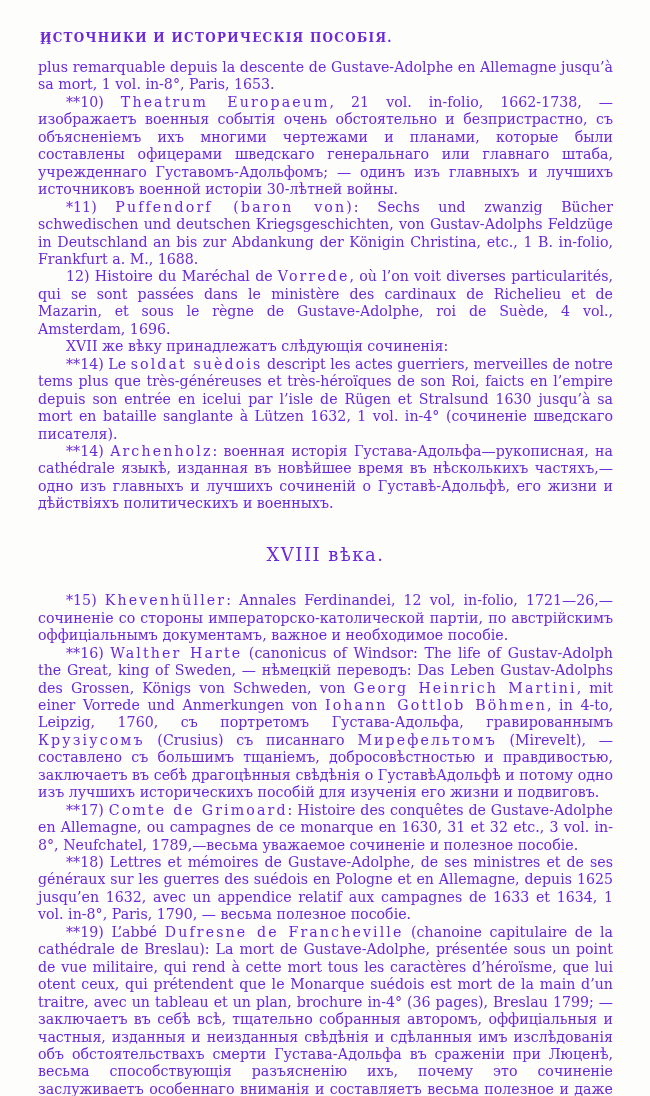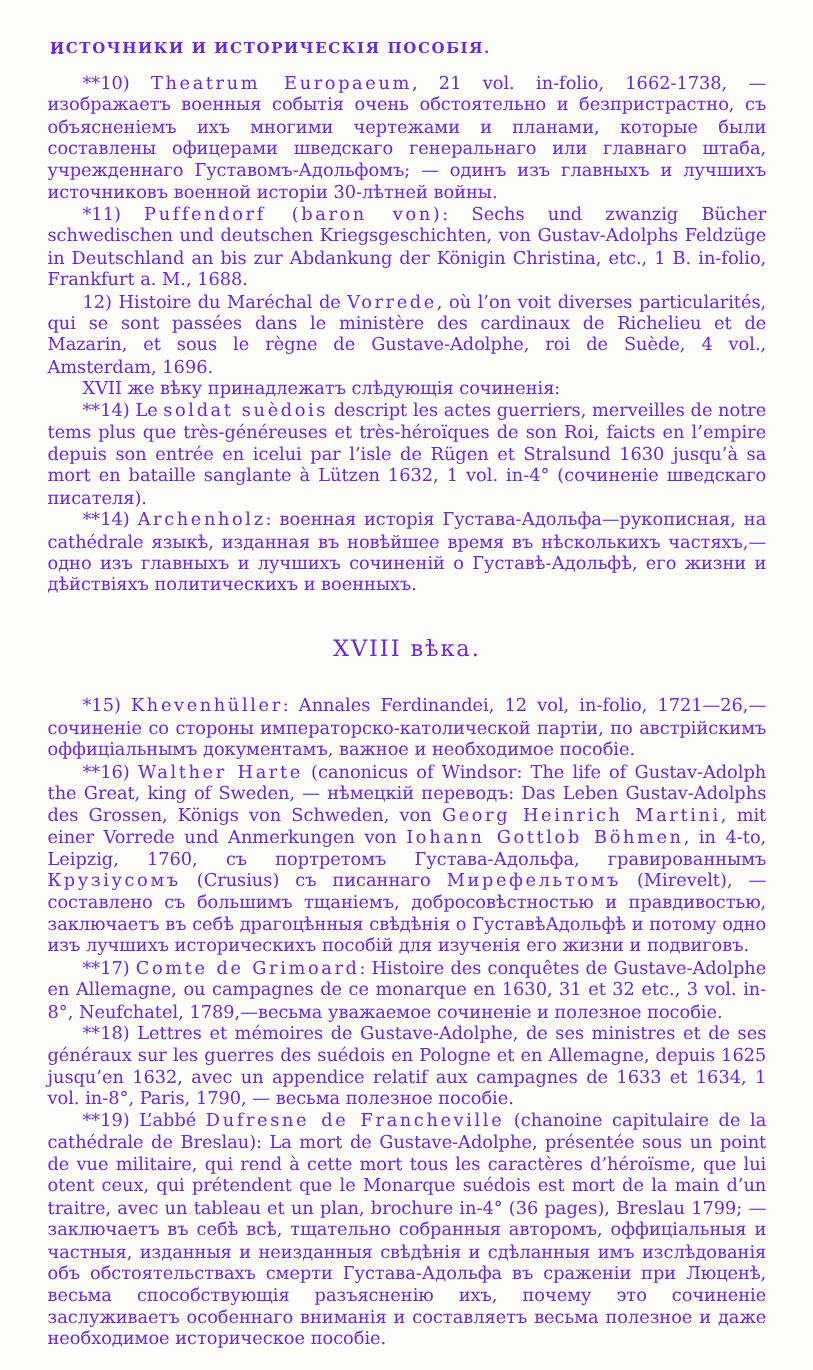--- a/index.html
+++ b/index.html
@@ -40,20 +40,21 @@
 </style>
 </head>
 <body>
 
 <div class="page">
   <div class="page-header">
     <span class="page-number">II</span>
     <div class="running-title">ИСТОЧНИКИ И ИСТОРИЧЕСКІЯ ПОСОБІЯ.</div>
   </div>
   <div class="content" id="content">
+      <p class="para no-indent"><span>plus remarquable depuis la descente de Gustave-Adolphe en Allemagne jusqu’à sa mort, 1 vol. in-8°, Paris, 1653.</span></p>
       <p class="para"><span>**10) </span><span class="sp">Theatrum Europaeum</span><span>, 21 vol. in-folio, 1662-1738, — изображаетъ военныя событія очень обстоятельно и безпристрастно, съ объясненіемъ ихъ многими чертежами и планами, которые были составлены офицерами шведскаго генеральнаго или главнаго штаба, учрежденнаго Густавомъ-Адольфомъ; — одинъ изъ главныхъ и лучшихъ источниковъ военной исторіи 30-лѣтней войны.</span></p>
       <p class="para"><span>*11) </span><span class="sp">Puffendorf (baron von)</span><span>: Sechs und zwanzig Bücher schwedischen und deutschen Kriegsgeschichten, von Gustav-Adolphs Feldzüge in Deutschland an bis zur Abdankung der Königin Christina, etc., 1 B. in-folio, Frankfurt a. M., 1688.</span></p>
       <p class="para"><span>12) Histoire du Maréchal de </span><span class="sp">Vorrede</span><span>, où l’on voit diverses particularités, qui se sont passées dans le ministère des cardinaux de Richelieu et de Mazarin, et sous le règne de Gustave-Adolphe, roi de Suède, 4 vol., Amsterdam, 1696.</span></p>
       <p class="para"><span>XVII же вѣку принадлежатъ слѣдующія сочиненія:</span></p>
       <p class="para"><span>**14) Le </span><span class="sp">soldat suèdois</span><span> descript les actes guerriers, merveilles de notre tems plus que très-généreuses et très-héroïques de son Roi, faicts en l’empire depuis son entrée en icelui par l’isle de Rügen et Stralsund 1630 jusqu’à sa mort en bataille sanglante à Lützen 1632, 1 vol. in-4° (сочиненіе шведскаго писателя).</span></p>
       <p class="para"><span>**14) </span><span class="sp">Archenholz</span><span>: военная исторія Густава-Адольфа—рукописная, на cathédrale языкѣ, изданная въ новѣйшее время въ нѣсколькихъ частяхъ,—одно изъ главныхъ и лучшихъ сочиненій о Густавѣ-Адольфѣ, его жизни и дѣйствіяхъ политическихъ и военныхъ.</span></p>
       <div class="section-heading">XVIII вѣка.</div>
       <p class="para"><span>*15) </span><span class="sp">Khevenhüller</span><span>: Annales Ferdinandei, 12 vol, in-folio, 1721—26,—сочиненіе со стороны императорско-католической партіи, по австрійскимъ оффиціальнымъ документамъ, важное и необходимое пособіе.</span></p>
       <p class="para"><span>**16) </span><span class="sp">Walther Harte</span><span> (canonicus of Windsor: The life of Gustav-Adolph the Great, king of Sweden, — нѣмецкій переводъ: Das Leben Gustav-Adolphs des Grossen, Königs von Schweden, von </span><span class="sp">Georg Heinrich Martini</span><span>, mit einer Vorrede und Anmerkungen von </span><span class="sp">Iohann Gottlob Böhmen</span><span>, in 4-to, Leipzig, 1760, съ портретомъ Густава-Адольфа, гравированнымъ </span><span class="sp">Крузіусомъ</span><span> (Crusius) съ писаннаго </span><span class="sp">Мирефельтомъ</span><span> (Mirevelt), — составлено съ большимъ тщаніемъ, добросовѣстностью и правдивостью, заключаетъ въ себѣ драгоцѣнныя свѣдѣнія о ГуставѣАдольфѣ и потому одно изъ лучшихъ историческихъ пособій для изученія его жизни и подвиговъ.</span></p>
       <p class="para"><span>**17) </span><span class="sp">Comte de Grimoard</span><span>: Histoire des conquêtes de Gustave-Adolphe en Allemagne, ou campagnes de ce monarque en 1630, 31 et 32 etc., 3 vol. in-8°, Neufchatel, 1789,—весьма уважаемое сочиненіе и полезное пособіе.</span></p>

